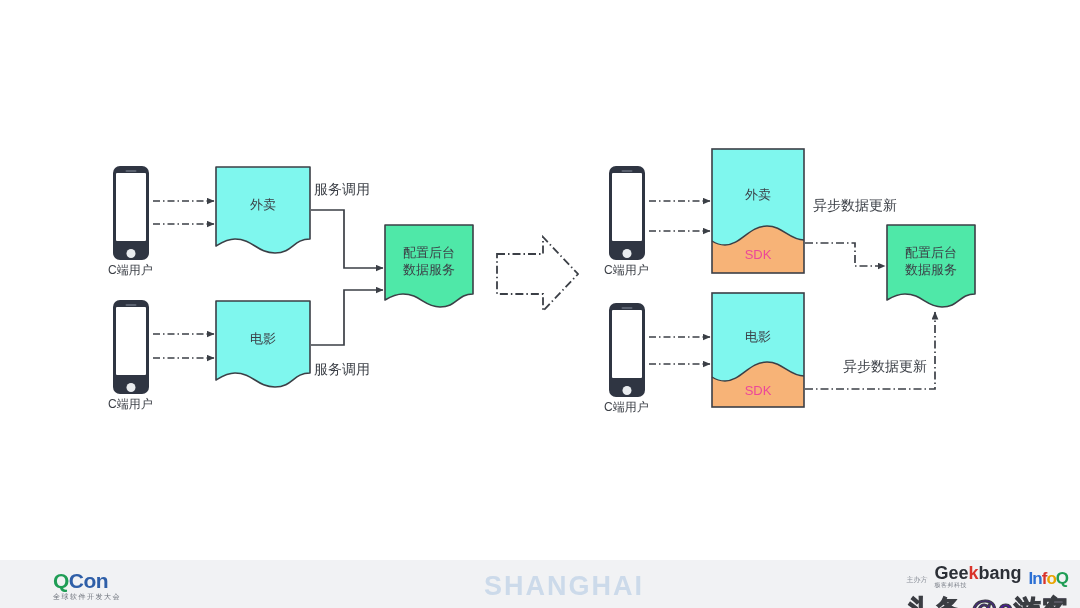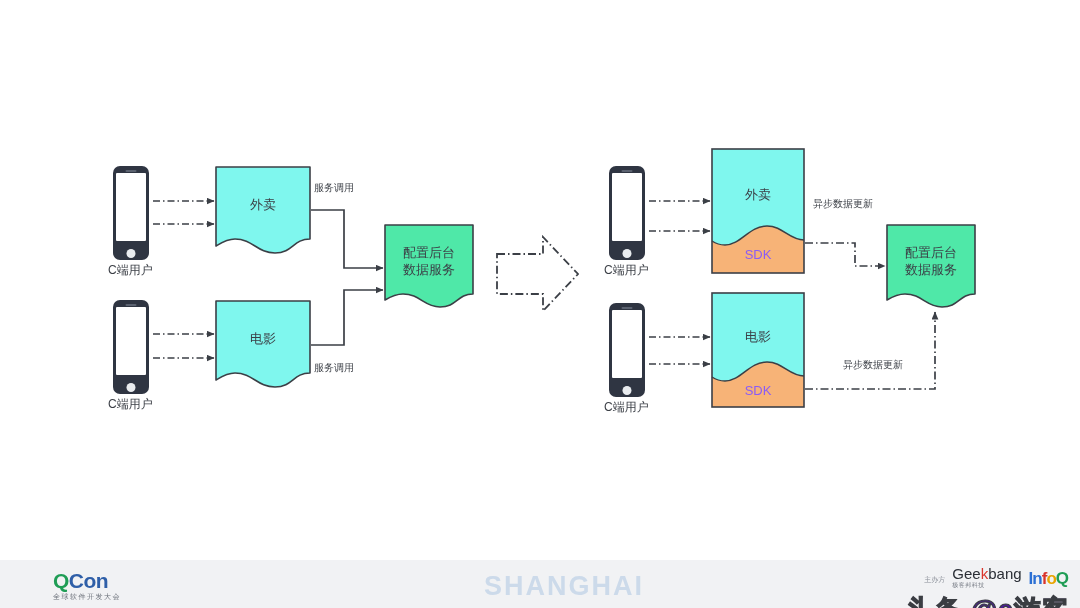--- a/index.html
+++ b/index.html
@@ -45,26 +45,26 @@
 
   
   .sdkwrap{position:absolute;}
   .sdkwrap svg{display:block;}
   .sdk-top-text{
     position:absolute;left:0;right:0;text-align:center;
     color:#3b3f46;font-size:13px;white-space:nowrap;pointer-events:none;
   }
   .sdk-bot-text{
     position:absolute;left:0;right:0;text-align:center;
-    color:#8b5cf6;font-size:13px;white-space:nowrap;pointer-events:none;
+    color:#ec4899;font-size:13px;white-space:nowrap;pointer-events:none;
   }
 
   
   .conn-label{
-    position:absolute;font-size:10px;color:#3b3f46;white-space:nowrap;
+    position:absolute;font-size:14px;color:#3b3f46;white-space:nowrap;
   }
 
   
   #wires{position:absolute;left:0;top:0;width:1080px;height:608px;
          pointer-events:none;}
 
   
   .footer{
     position:absolute;left:0;bottom:0;width:1080px;height:48px;
     background:#f1f2f4;border-top:1px solid #e3e5e8;
@@ -84,21 +84,21 @@
   .shanghai{
     position:absolute;left:0;top:571px;width:1080px;text-align:center;
     font-size:27px;font-weight:bold;letter-spacing:2px;
     color:#ccdaea;
     padding-left:24px;
   }
 
   .sponsors{position:absolute;right:12px;top:566px;
             display:flex;align-items:flex-end;gap:7px;}
   .sponsor-lead{font-size:7px;color:#8b9099;padding-bottom:4px;}
-  .geek .name{font-size:15px;font-weight:normal;color:#2b2f36;
+  .geek .name{font-size:18px;font-weight:bold;color:#2b2f36;
               line-height:15px;}
   .geek .name .accent{color:#d9342b;}
   .geek .sub{font-size:6px;color:#7a7f88;letter-spacing:0.5px;
              margin-top:1px;line-height:7px;}
   .infoq{font-size:17px;font-weight:bold;line-height:21px;
          letter-spacing:-1px;}
   .infoq .i{color:#2b6fd4;} .infoq .n{color:#2b6fd4;}
   .infoq .f{color:#d9342b;} .infoq .o{color:#e8a400;} .infoq .qq{color:#1f9d55;}
 
   

